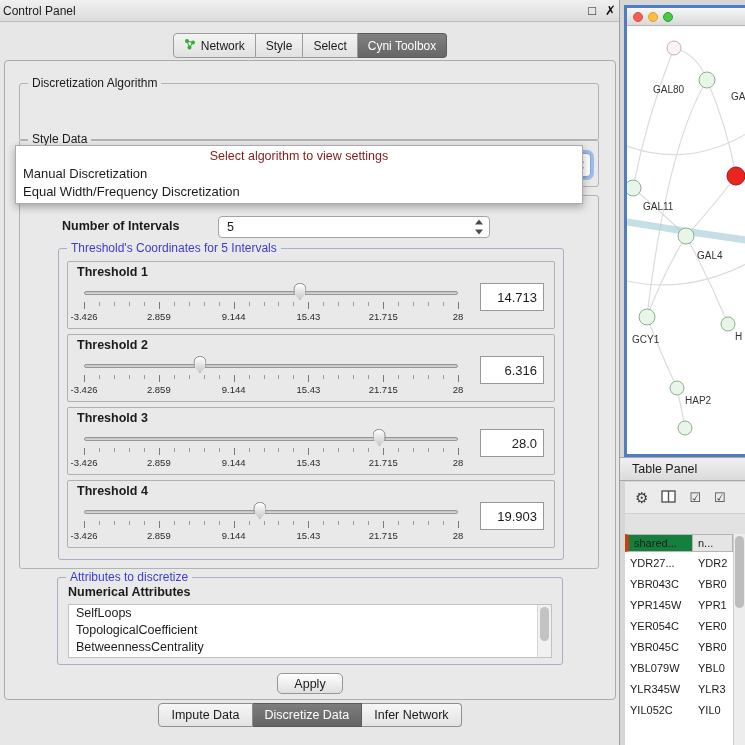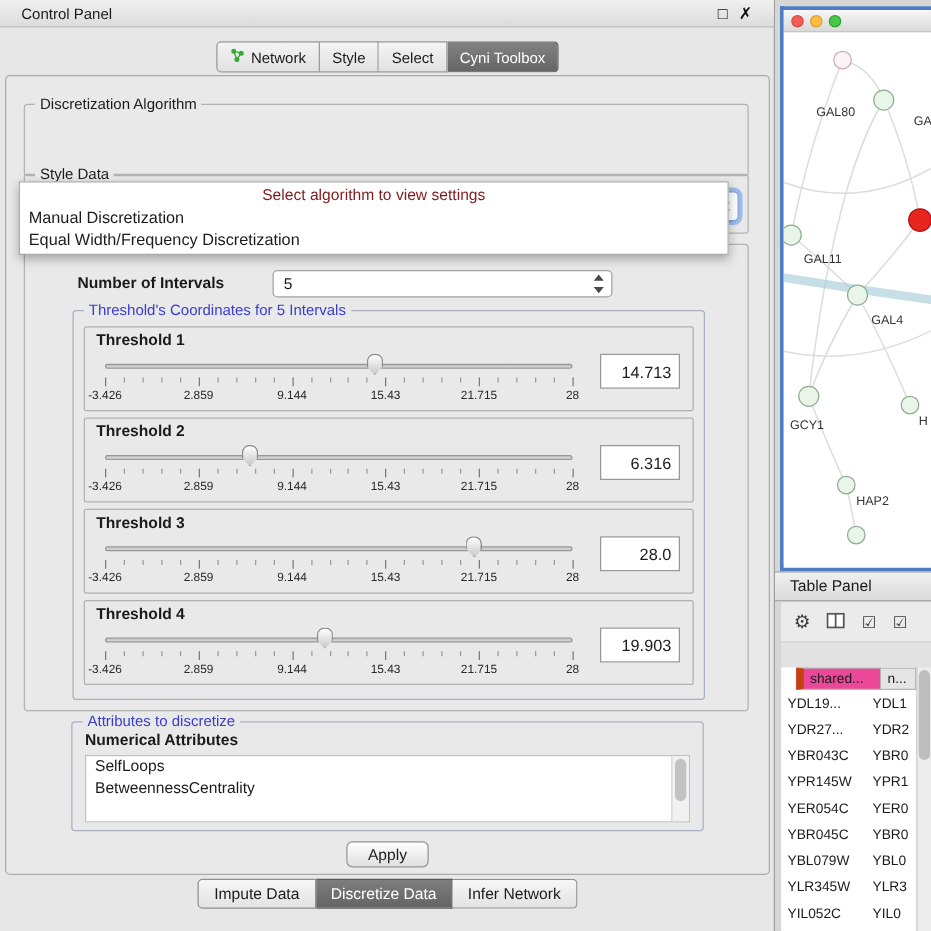--- a/index.html
+++ b/index.html
@@ -2,21 +2,21 @@
 <html><head>
 <meta charset="utf-8">
 <style>
 *{margin:0;padding:0;box-sizing:border-box;}
 html,body{width:745px;height:745px;}
 body{font-family:"Liberation Sans",sans-serif;background:#d6d6d6;position:relative;overflow:hidden;color:#1b1b1b;}
 #app{position:absolute;inset:0;}
 
 
 .cpanel{position:absolute;left:0;top:0;width:620px;height:745px;background:#e7e7e7;border-right:1px solid #9f9f9f;}
-.cp-titlebar{height:22px;display:flex;align-items:center;padding:0 17px;background:linear-gradient(#f0f0f0,#dcdcdc);border-bottom:1px solid #bcbcbc;font-size:12px;}
+.cp-titlebar{height:22px;display:flex;align-items:center;padding:0 3px;background:linear-gradient(#f0f0f0,#dcdcdc);border-bottom:1px solid #bcbcbc;font-size:12px;}
 .cp-title{flex:1;}
 .win-btn{font-size:13px;color:#111;margin-left:9px;}
 
 .tabstrip{position:absolute;top:33px;left:0;width:620px;display:flex;justify-content:center;}
 .tab{display:flex;align-items:center;gap:5px;padding:4px 10px;font-size:12px;background:linear-gradient(#f4f4f4,#e1e1e1);border:1px solid #9c9c9c;border-left:none;white-space:nowrap;}
 .tab:first-child{border-left:1px solid #9c9c9c;border-radius:4px 0 0 4px;}
 .tab:last-child{border-radius:0 4px 4px 0;}
 .tab.selected{background:linear-gradient(#818181,#666666);color:#fff;border-color:#5c5c5c;}
 
 .main-box{position:absolute;left:4px;top:60px;width:612px;height:640px;border:1px solid #ababab;border-radius:4px;background:#e9e9e9;}
@@ -87,21 +87,21 @@
 .net-canvas{position:relative;height:428px;background:#fff;overflow:hidden;}
 
 .tp-titlebar{position:absolute;left:620px;top:457px;width:125px;height:24px;background:linear-gradient(#f0f0f0,#dbdbdb);border-top:1px solid #a8a8a8;border-bottom:1px solid #a8a8a8;display:flex;align-items:center;padding-left:12px;font-size:12.5px;}
 .tp-body{position:absolute;left:625px;top:482px;width:120px;height:263px;background:#e2e2e2;}
 .tp-toolbar{height:32px;display:flex;align-items:center;gap:13px;padding-left:10px;background:#ebebeb;border-bottom:1px solid #cfcfcf;}
 .tool-icon{font-size:15px;color:#3d3d3d;line-height:1;}
 .tool-icon.small{font-size:13px;}
 .tp-table{position:absolute;left:0;top:52px;right:12px;bottom:0;background:#fff;overflow:hidden;}
 .thead{display:flex;height:18px;font-size:11px;}
 .hcell{display:flex;align-items:center;padding-left:5px;border:1px solid #b5b5b5;border-left:none;overflow:hidden;white-space:nowrap;}
-.hcell.c0{width:68px;background:#ec4899;border-left:6px solid #c2410c;margin-left:12px;}
+.hcell.c0{width:68px;background:#15803d;border-left:4px solid #c2410c;}
 .hcell.c1{flex:1;background:#e5e5e5;}
 .trow{display:flex;height:21px;font-size:11px;background:#fff;}
 .tcell{display:flex;align-items:center;padding-left:5px;overflow:hidden;white-space:nowrap;}
 .tcell.c0{width:68px;}
 .tcell.c1{flex:1;}
 .tp-scroll{position:absolute;right:0;top:52px;width:12px;bottom:0;background:#ededed;border-left:1px solid #cccccc;}
 .tp-thumb{position:absolute;left:1px;right:1px;top:2px;height:72px;background:#bdbdbd;border-radius:5px;}
 svg text{font-family:"Liberation Sans",sans-serif;}
 </style>
 </head>
@@ -362,20 +362,21 @@
 
           </div>
         </div>
       </div>
 
       <div class="group g-attributes">
         <div class="group-title gt-blue">Attributes to discretize</div>
         <div class="attr-subtitle">Numerical Attributes</div>
         <div class="attr-list">
           <div class="attr-item">SelfLoops</div>
+          <div class="attr-item">TopologicalCoefficient</div>
           <div class="attr-item">BetweennessCentrality</div>
           <div class="attr-scroll">
               <div class="attr-thumb"></div>
             </div>
         </div>
       </div>
 
       <div class="apply-btn">Apply</div>
     </div>
 
@@ -446,24 +447,20 @@
       <span class="tool-icon small">☑</span>
       <span class="tool-icon small">☑</span>
     </div>
     <div class="tp-table">
       <div class="thead">
         <div class="hcell c0">shared...</div>
         <div class="hcell c1">n...</div>
       </div>
       <div>
           <div class="trow">
-            <div class="tcell c0">YDL19...</div>
-            <div class="tcell c1">YDL1</div>
-          </div>
-          <div class="trow">
             <div class="tcell c0">YDR27...</div>
             <div class="tcell c1">YDR2</div>
           </div>
           <div class="trow">
             <div class="tcell c0">YBR043C</div>
             <div class="tcell c1">YBR0</div>
           </div>
           <div class="trow">
             <div class="tcell c0">YPR145W</div>
             <div class="tcell c1">YPR1</div>

